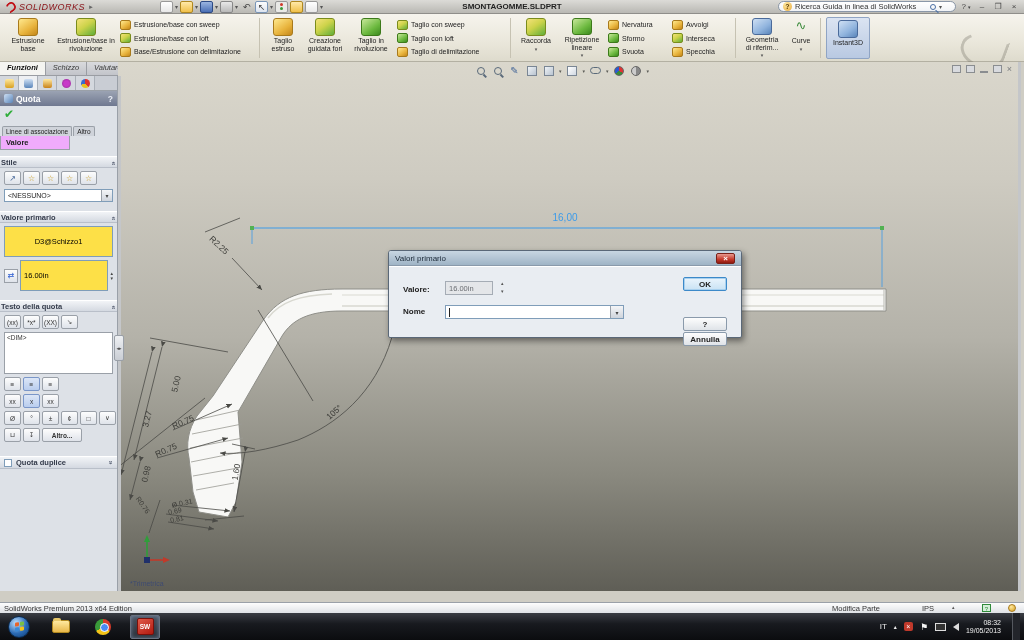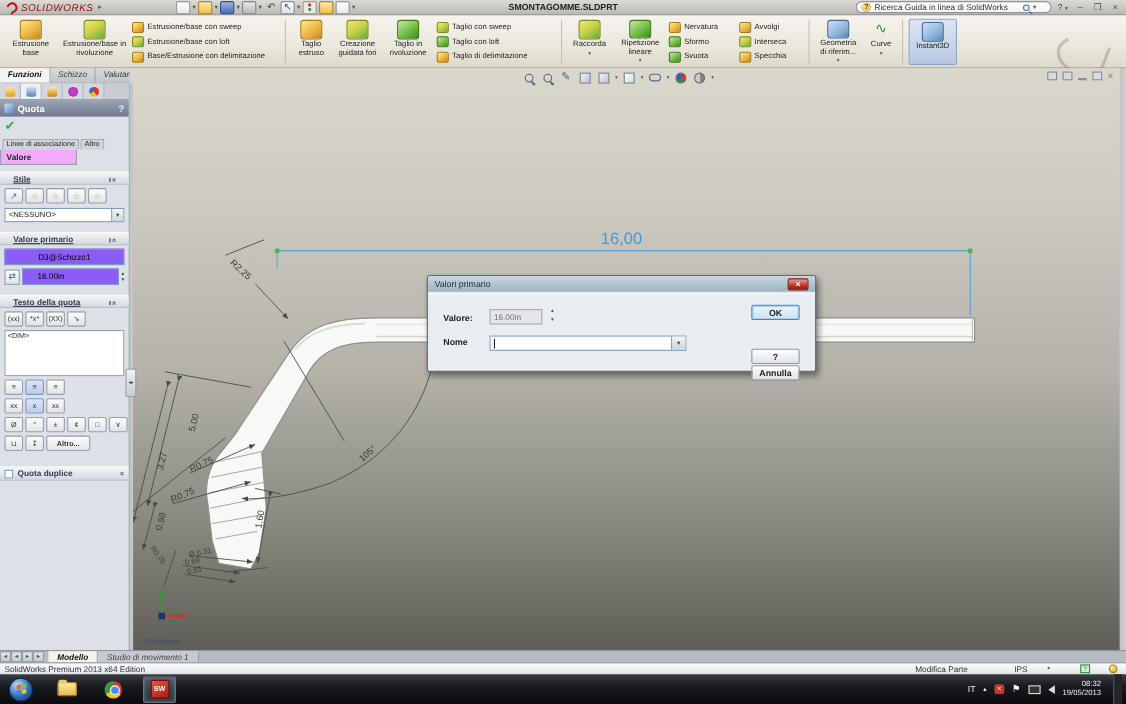--- a/index.html
+++ b/index.html
@@ -51,21 +51,21 @@
 
   
   .cmdtabs{position:absolute;left:0;top:62px;width:230px;height:14px;display:flex;background:#c9ccd2;border-bottom:1px solid #9a9da3;}
   .ctab{padding:1px 7px;font-size:7.5px;font-style:italic;color:#3a3a3a;background:linear-gradient(#d9dadd,#c2c4ca);border-right:1px solid #9a9da3;white-space:nowrap;}
   .ctab.active{background:#f4f4f1;font-weight:bold;color:#111;}
 
   
   .viewport{position:absolute;left:118px;top:62px;width:903px;height:529px;background:linear-gradient(180deg,#dad7cc 0%,#cecbc1 22%,#b4b2a9 52%,#8a897f 78%,#5f5e56 100%);border-right:3px solid #c4c6c9;overflow:hidden;}
   .viewport svg{position:absolute;left:0;top:0;}
   .dimlab{position:absolute;font-size:8.5px;color:#3c3c38;white-space:nowrap;transform:translate(-50%,-50%);}
-  .dim-blue{color:#3d9be9;font-size:15px;}
+  .dim-blue{color:#3d9be9;font-size:10px;}
   .viewlab{position:absolute;font-size:7px;color:#2b3f7e;opacity:.65;}
   .hud{position:absolute;left:356px;top:2px;display:flex;align-items:center;gap:4px;}
   .hud .hic{width:13px;height:13px;border-radius:2px;display:flex;align-items:center;justify-content:center;}
   .hud .hcaret{font-size:5px;color:#5a5a55;}
   .hlens{width:8px;height:8px;border:1.5px solid #5a6a7a;border-radius:50%;position:relative;}
   .hlens::after{content:"";position:absolute;width:4px;height:1.5px;background:#5a6a7a;transform:rotate(45deg);left:5px;top:7px;}
   .hcube{width:10px;height:10px;background:linear-gradient(135deg,#eef2f6,#b9c4d0);border:1px solid #7a8694;}
   .hball{width:10px;height:10px;border-radius:50%;background:conic-gradient(#d33 0 33%,#3a8a3a 33% 66%,#2a5ad0 66% 100%);border:1px solid #666;}
   .hglasses{width:11px;height:7px;border:1.5px solid #5a6a7a;border-radius:4px;}
   .mdi{position:absolute;right:6px;top:3px;display:flex;gap:5px;align-items:center;}
@@ -80,32 +80,32 @@
   .mtab.active{background:#eef0f3;}
   .mtab .g{width:9px;height:9px;border-radius:2px;}
   .quota-hdr{height:15px;background:linear-gradient(#9ba3b3,#6f7890);color:#fff;display:flex;align-items:center;padding:0 4px;gap:3px;font-weight:bold;font-size:8.5px;}
   .quota-hdr .wrench{width:9px;height:9px;background:linear-gradient(135deg,#cfe0f4,#5a85ba);border-radius:2px;}
   .quota-hdr .q{margin-left:auto;font-weight:bold;color:#e8ecf4;}
   .pm-ok{height:16px;display:flex;align-items:center;padding-left:4px;color:#2fae3a;font-size:12px;}
   .assoc{display:flex;margin:4px 2px 0 2px;gap:1px;}
   .atab{font-size:6.5px;padding:1px 3px;background:#cfd3da;border:1px solid #9aa0a8;border-bottom:0;border-radius:2px 2px 0 0;white-space:nowrap;}
   .vtab{font-size:7.5px;font-weight:bold;background:#f0abfc;border:1px solid #9aa0a8;border-top:0;padding:2px 5px;width:60%;}
   .sect{margin-top:6px;}
-  .sect-h{height:12px;background:linear-gradient(#f2f4f7,#d4d9e1);border-top:1px solid #fff;border-bottom:1px solid #b9bfc9;display:flex;align-items:flex-end;padding:0 12px;font-weight:bold;color:#333a4a;font-size:7.5px;text-decoration:underline;}
+  .sect-h{height:12px;background:linear-gradient(#f2f4f7,#d4d9e1);border-top:1px solid #fff;border-bottom:1px solid #b9bfc9;display:flex;align-items:flex-end;padding:0 1px;font-weight:bold;color:#333a4a;font-size:7.5px;}
   .sect-h .chev{margin-left:auto;font-size:7px;color:#5a6275;transform:rotate(90deg);}
   .sect-b{padding:3px 4px;}
   .starrow{display:flex;gap:2px;}
   .sbtn{width:17px;height:14px;border:1px solid #9aa0a8;background:linear-gradient(#fdfdfd,#dfe3ea);border-radius:2px;font-size:8px;display:flex;align-items:center;justify-content:center;color:#c89a1a;}
   .ddown{display:flex;align-items:center;height:13px;border:1px solid #7f9db9;background:#fff;margin-top:4px;}
   .ddown .dval{flex:1;padding:0 3px;font-size:7px;white-space:nowrap;overflow:hidden;}
   .ddown .darr{width:11px;height:100%;background:linear-gradient(#f4f5f7,#cfd4dc);border-left:1px solid #9aa0a8;font-size:6px;display:flex;align-items:center;justify-content:center;color:#444;}
   .tolrow{display:flex;align-items:center;gap:2px;margin-top:3px;}
   .tolrow .tic{width:13px;height:12px;border:1px solid #b0b5bd;background:#e8ebf0;font-size:5.5px;display:flex;align-items:center;justify-content:center;color:#555;}
   .tolrow .ddown{flex:1;margin-top:0;}
-  .pinput{width:100%;height:15px;border:1px solid #7f9db9;background:#8b5cf6;font-size:7.5px;padding:0 13px;outline:none;}
+  .pinput{width:100%;height:31px;border:1px solid #7f9db9;background:#fde047;font-size:7.5px;padding:0 3px;outline:none;}
   .valrow{display:flex;align-items:center;gap:2px;margin-top:3px;}
   .valrow .vic{width:14px;height:14px;border:1px solid #9aa0a8;background:linear-gradient(#fdfdfd,#dfe3ea);color:#2a5ad0;font-size:8px;display:flex;align-items:center;justify-content:center;}
   .spin{display:flex;flex-direction:column;font-size:5px;color:#444;line-height:5px;}
   .tqrow{display:flex;gap:2px;margin-bottom:3px;}
   .tqb{min-width:17px;height:14px;border:1px solid #9aa0a8;background:linear-gradient(#fdfdfd,#dfe3ea);border-radius:2px;font-size:6.5px;display:flex;align-items:center;justify-content:center;color:#333;padding:0 1px;}
   .tqb.hl{background:linear-gradient(#dce6f6,#b9cdee);border-color:#7a96c8;}
   .dimbox{width:100%;height:42px;border:1px solid #9aa0a8;background:#fff;font-size:6.5px;color:#333;padding:1px 2px;}
   .qd-h{height:13px;background:linear-gradient(#f2f4f7,#d4d9e1);border-top:1px solid #fff;border-bottom:1px solid #b9bfc9;display:flex;align-items:center;gap:4px;padding:0 4px;font-weight:bold;color:#333a4a;font-size:7.5px;margin-top:8px;}
   .cbox{width:8px;height:8px;border:1px solid #7f9db9;background:#fff;}
   .splitter{position:absolute;left:118px;top:76px;width:3px;height:515px;background:#c4c6c9;}
@@ -572,28 +572,20 @@
       <div class="dlg-combo" style="left:56px;top:38px;width:179px;height:14px;">
         <span class="caretline"></span>
         <span class="darr">▾</span>
       </div>
       <span class="dlg-btn default" style="left:294px;top:10px;">OK</span>
       <span class="dlg-btn" style="left:294px;top:30px;margin-top:35px;">Annulla</span>
       <span class="dlg-btn" style="left:294px;top:50px;">?</span>
     </div>
   </div>
 
-  <div class="modeltabs">
-    <span class="navbtn">◄</span>
-    <span class="navbtn">◄</span>
-    <span class="navbtn">►</span>
-    <span class="navbtn">►</span>
-    <span class="mtab2 active" style="margin-left:4px;">Modello</span>
-    <span class="mtab2">Studio di movimento 1</span>
-  </div>
 
   <div class="statusbar">
     <span class="sb" style="left:4px;">SolidWorks Premium 2013 x64 Edition</span>
     <span class="sb" style="left:832px;">Modifica Parte</span>
     <span class="sb" style="left:922px;">IPS</span>
     <span class="sb" style="left:952px;font-size:5px;color:#555;">▴</span>
     <span class="sb sb-green" style="left:982px;">?</span>
     <span class="sb sb-coin" style="left:1008px;"></span>
   </div>
 

